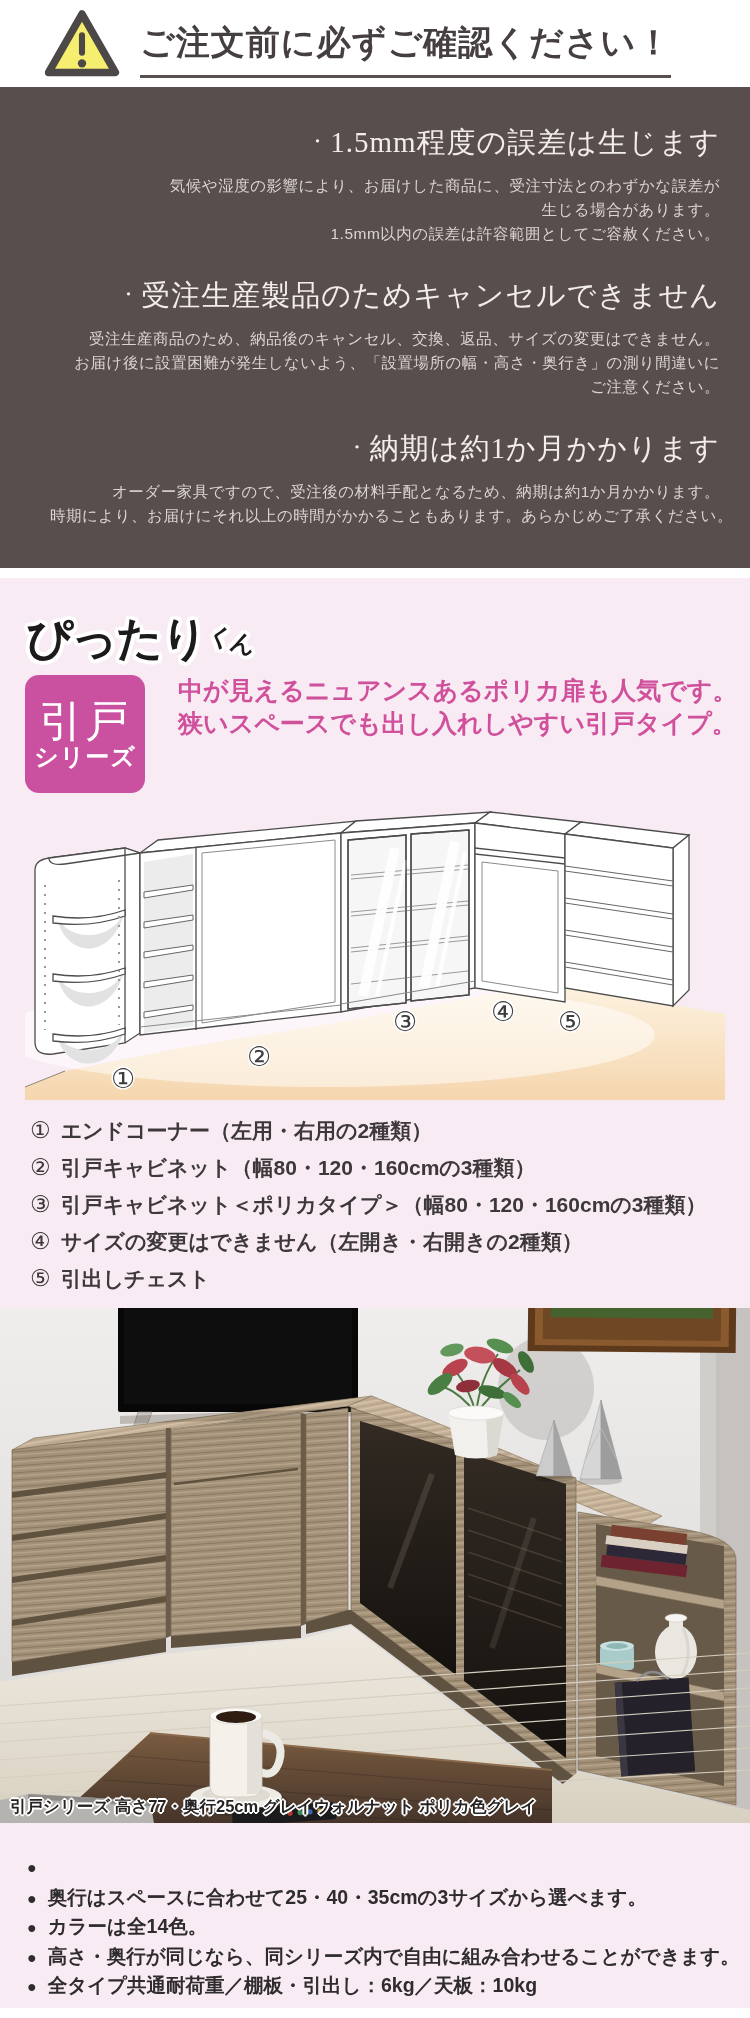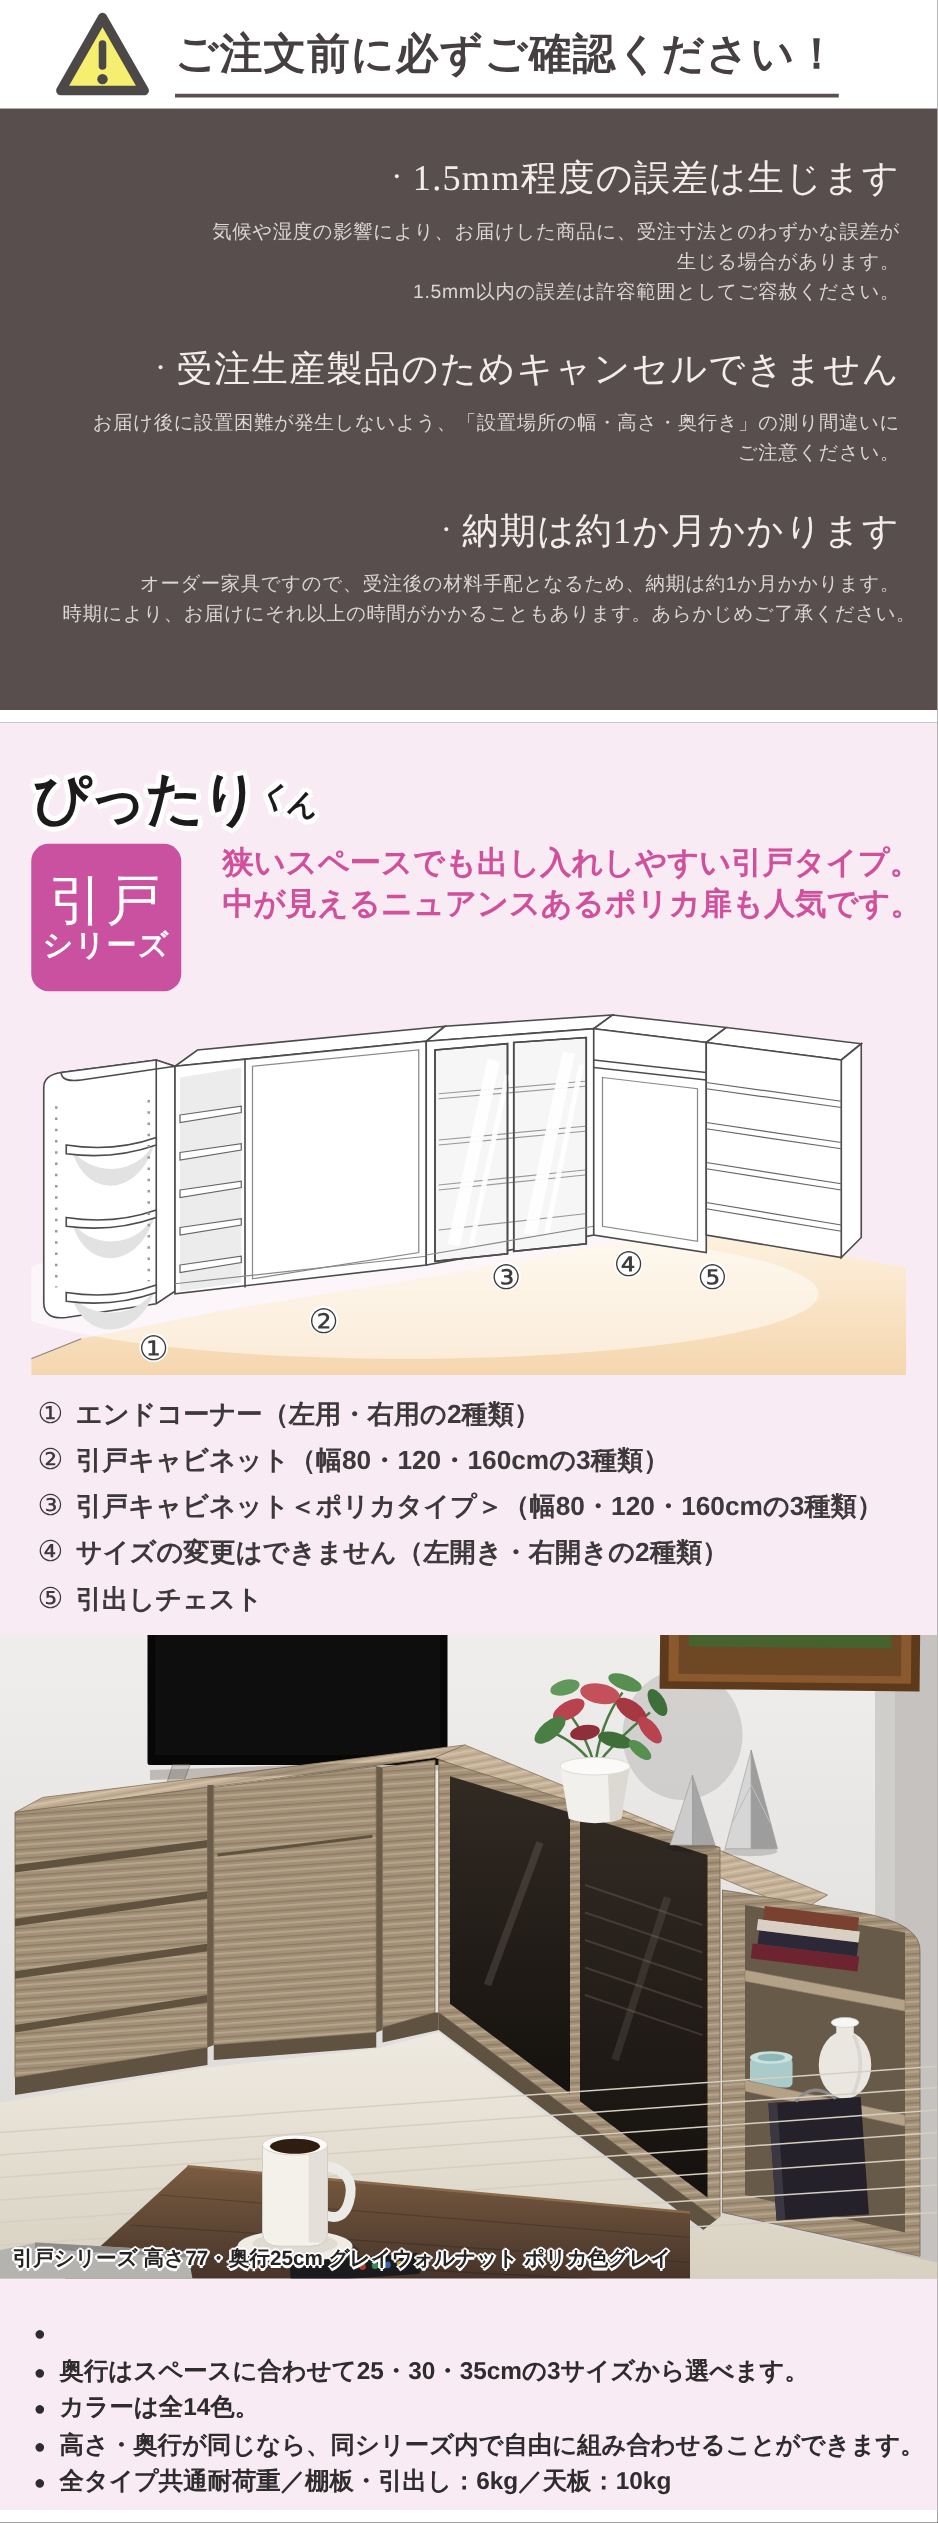--- a/index.html
+++ b/index.html
@@ -81,20 +81,21 @@
 
   <section id="order-notes">
     <div class="note">
       <h3><span class="marker">・</span><span>1.5mm程度の誤差は生じます</span></h3>
       <p>気候や湿度の影響により、お届けした商品に、受注寸法とのわずかな誤差が</p>
       <p>生じる場合があります。</p>
       <p>1.5mm以内の誤差は許容範囲としてご容赦ください。</p>
     </div>
     <div class="note">
       <h3><span class="marker">・</span><span>受注生産製品のためキャンセルできません</span></h3>
+      <p>受注生産商品のため、納品後のキャンセル、交換、返品、サイズの変更はできません。</p>
       <p>お届け後に設置困難が発生しないよう、「設置場所の幅・高さ・奥行き」の測り間違いに</p>
       <p>ご注意ください。</p>
     </div>
     <div class="note">
       <h3><span class="marker">・</span><span>納期は約1か月かかります</span></h3>
       <p>オーダー家具ですので、受注後の材料手配となるため、納期は約1か月かかります。</p>
       <p>時期により、お届けにそれ以上の時間がかかることもあります。あらかじめご了承ください。</p>
     </div>
   </section>
 
@@ -102,22 +103,22 @@
 
   <section id="series-intro">
     <div class="brand-logo"><span class="main">ぴったり</span><span class="suffix">くん</span></div>
 
     <div class="series-badge">
       <div class="b1">引戸</div>
       <div class="b2">シリーズ</div>
     </div>
 
     <div class="series-desc">
+      <div>中が見えるニュアンスあるポリカ扉も人気です。</div>
       <div>狭いスペースでも出し入れしやすい引戸タイプ。</div>
-      <div>中が見えるニュアンスあるポリカ扉も人気です。</div>
     </div>
 
     <svg class="diagram" viewBox="0 0 700 310">
       <defs>
         <linearGradient id="floorG" x1="0" y1="0" x2="0" y2="1">
           <stop offset="0" stop-color="#fdf2e0"></stop>
             <stop offset="1" stop-color="#f5d6ae"></stop>
         </linearGradient>
       </defs>
 
@@ -454,21 +455,21 @@
     </svg>
     <div class="photo-caption">引戸シリーズ 高さ77・奥行25cm グレイウォルナット ポリカ色グレイ</div>
   </section>
 
   <section id="features">
     <div class="feature-row">
         <span class="fbul">●</span>
       </div>
     <div class="feature-row">
         <span class="fbul">●</span>
-        <span>奥行はスペースに合わせて25・30・35cmの3サイズから選べます。</span>
+        <span>奥行はスペースに合わせて25・40・35cmの3サイズから選べます。</span>
       </div>
     <div class="feature-row">
         <span class="fbul">●</span>
         <span>カラーは全14色。</span>
       </div>
     <div class="feature-row">
         <span class="fbul">●</span>
         <span>高さ・奥行が同じなら、同シリーズ内で自由に組み合わせることができます。</span>
       </div>
     <div class="feature-row">

